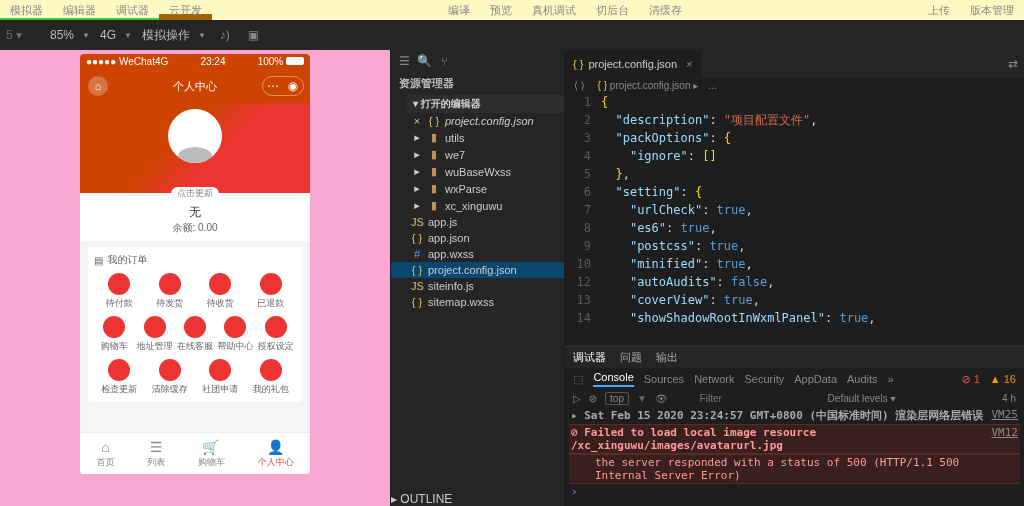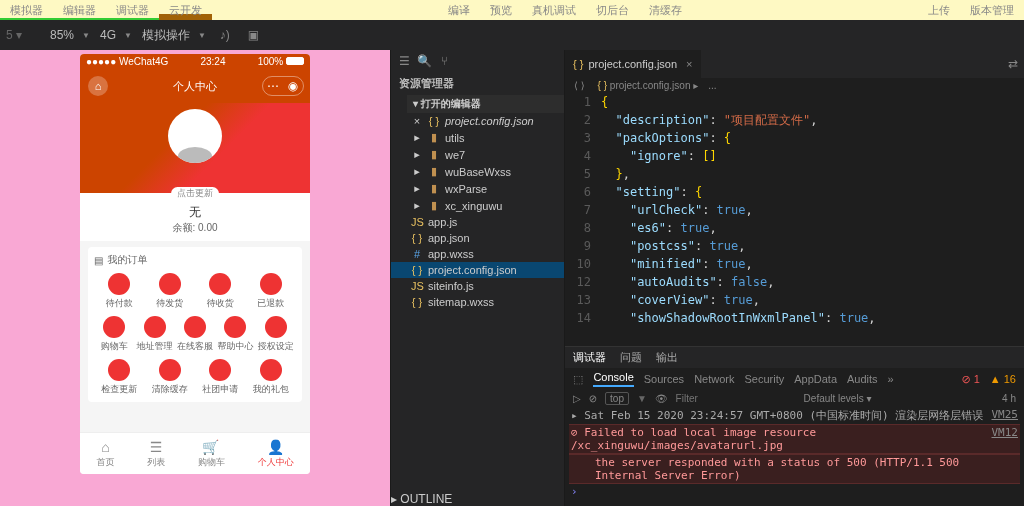--- a/index.html
+++ b/index.html
@@ -88,21 +88,21 @@
 .dt-tabs2 { display: flex; gap: 10px; padding: 3px 8px; font-size: 11px; color: #888; align-items: center; }
 .dt-tabs2 .on { color: #fff; border-bottom: 2px solid #4af; padding-bottom: 2px; }
 .dt-tabs2 .sp { flex: 1; }
 .dt-tabs2 .warn { color: #e90; }
 .dt-tabs2 .err { color: #e55; }
 .dt-filter { display: flex; gap: 8px; padding: 2px 8px; font-size: 10px; color: #888; align-items: center; }
 .dt-filter .sel { border: 1px solid #555; padding: 0 4px; border-radius: 2px; }
 .dt-filter .sp { flex: 1; }
 .console { font-family: Consolas, monospace; font-size: 11px; color: #ccc; padding: 0 4px; }
 .console .row { padding: 1px 2px; display: flex; }
-.console .row .txt { flex: 1; }
+.console .row .txt { flex: 1; font-weight: bold; }
 .console .row .src { color: #888; text-decoration: underline; }
 .console .collapsed { background: #3a1f1f; border-top: 1px solid #5a2a2a; border-bottom: 1px solid #5a2a2a; color: #f99; }
 .console .sub { color: #f99; padding-left: 24px; }
 .console .pb { color: #88f; }
 .console .bottom { color: #ccc; padding-top: 6px; }
 </style>
 </head>
 <body>
 
 <div class="top-bar">
@@ -410,21 +410,21 @@
         <span class="sp"></span>
         <span class="err">⊘ <span>1</span></span>
         <span class="warn">▲ <span>16</span></span>
       </div>
       <div class="dt-filter">
         <span>▷</span>
         <span>⊘</span>
         <span class="sel">top</span>
         <span style="color:#666">▼</span>
         <span>👁</span>
-        <input style="background: transparent; border: none; color: rgb(204, 204, 204); font-size: 10px; width: 120px;" placeholder="Filter">
+        <input style="background: transparent; border: none; color: rgb(204, 204, 204); font-size: 10px; width: 120px; margin-left: 24px;" placeholder="Filter">
         <span>Default levels ▾</span>
         <span class="sp"></span>
         <span>4 h</span>
       </div>
       <div class="console">
         <div class="row">
             <span class="txt" style="color:#aaa">▸ Sat Feb 15 2020 23:24:57 GMT+0800 (中国标准时间) 渲染层网络层错误</span>
             <span class="src">VM25</span>
           </div>
         <div class="row collapsed">

